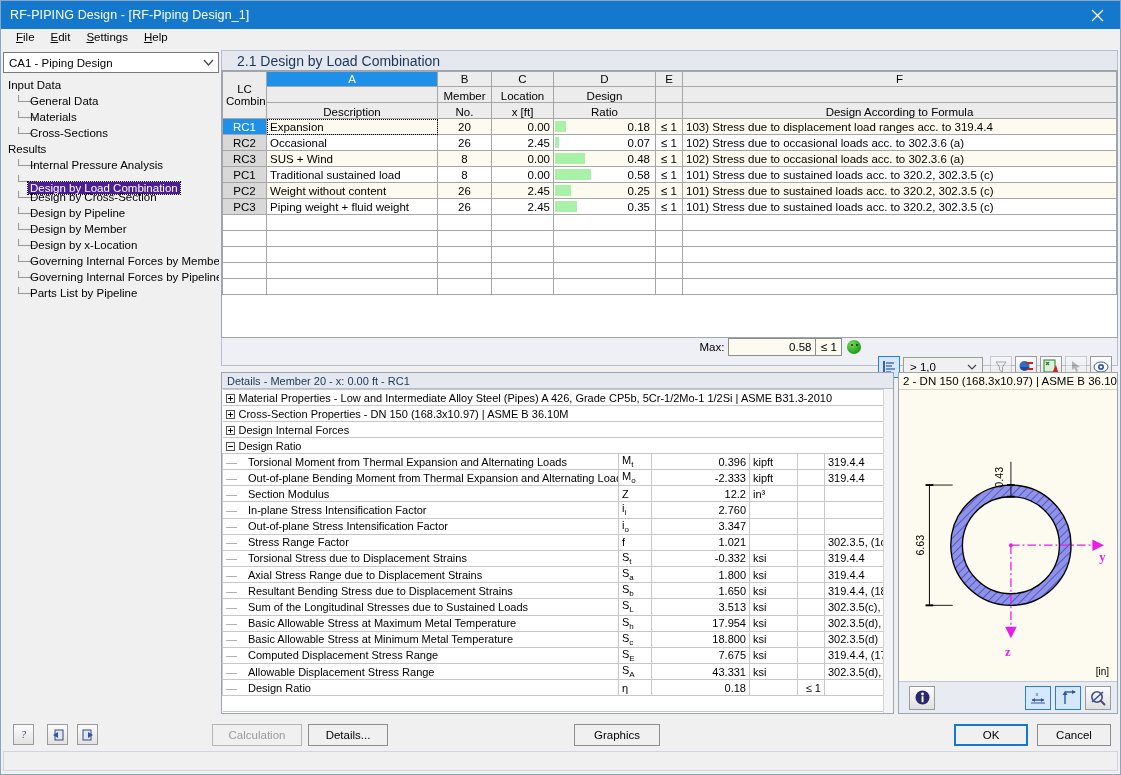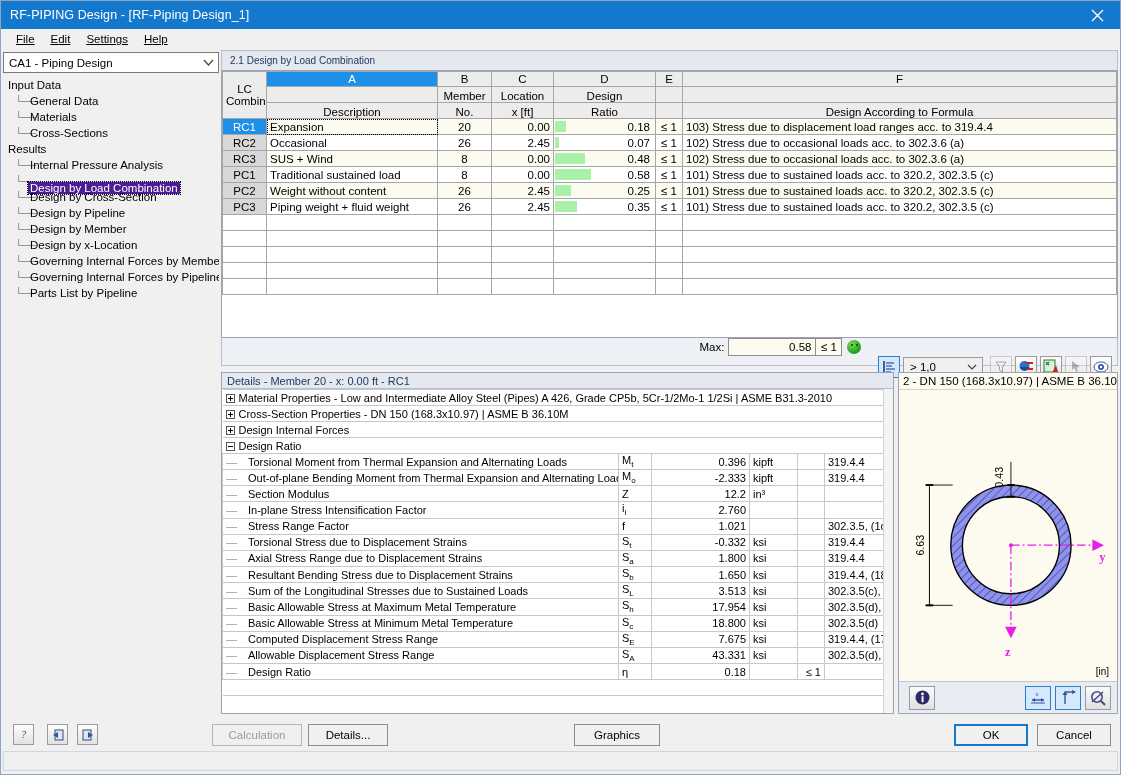--- a/index.html
+++ b/index.html
@@ -36,24 +36,23 @@
     width: 46px; height: 28px;
     display: flex; align-items: center; justify-content: center;
     color: #fff;
   }
   .win-close svg { display:block; }
 
   
   .menubar {
     height: 21px;
     background: #f0f0f0;
-    display: flex; align-items: center;
+    display: flex; align-items: flex-start;
     padding-left: 7px;
     border-bottom: 1px solid #f0f0f0;
-    text-decoration: underline;
   }
   .menubar .mi {
     font-size: 11.5px; color: #000;
     padding: 2px 8px;
     cursor: default;
   }
   .menubar .mi u { text-decoration: underline; }
 
   
   .body-area {
@@ -116,22 +115,22 @@
   .content {
     position: absolute; left: 220px; top: 0; right: 2px; bottom: 0;
   }
 
   .panel-title {
     height: 20px;
     background: #e5e8ee;
     border: 1px solid #b5bfcf;
     border-bottom: none;
     display: flex; align-items: center;
-    padding-left: 8px;
-    font-size: 10px;
+    padding-left: 15px;
+    font-size: 14px;
     color: #16365c;
   }
 
   
   .table-wrap {
     position: absolute; left: 0; top: 20px; right: 0; height: 268px;
     background: #ffffff;
     border: 1px solid #9aa4b5;
     overflow: hidden;
   }
@@ -696,20 +695,28 @@
                 </tr>
                 <tr>
                   <td><span class="dash-lead">—</span><span>In-plane Stress Intensification Factor</span></td>
                   <td><span class="sym">i<sub>i</sub></span></td>
                   <td class="num-r">2.760</td>
                   <td></td>
                   <td class="num-r"></td>
                   <td></td>
                 </tr>
                 <tr>
+                  <td><span class="dash-lead">—</span><span>Out-of-plane Stress Intensification Factor</span></td>
+                  <td><span class="sym">i<sub>o</sub></span></td>
+                  <td class="num-r">3.347</td>
+                  <td></td>
+                  <td class="num-r"></td>
+                  <td></td>
+                </tr>
+                <tr>
                   <td><span class="dash-lead">—</span><span>Stress Range Factor</span></td>
                   <td><span class="sym">f</span></td>
                   <td class="num-r">1.021</td>
                   <td></td>
                   <td class="num-r"></td>
                   <td>302.3.5, (1c)</td>
                 </tr>
                 <tr>
                   <td><span class="dash-lead">—</span><span>Torsional Stress due to Displacement Strains</span></td>
                   <td><span class="sym">S<sub>t</sub></span></td>

